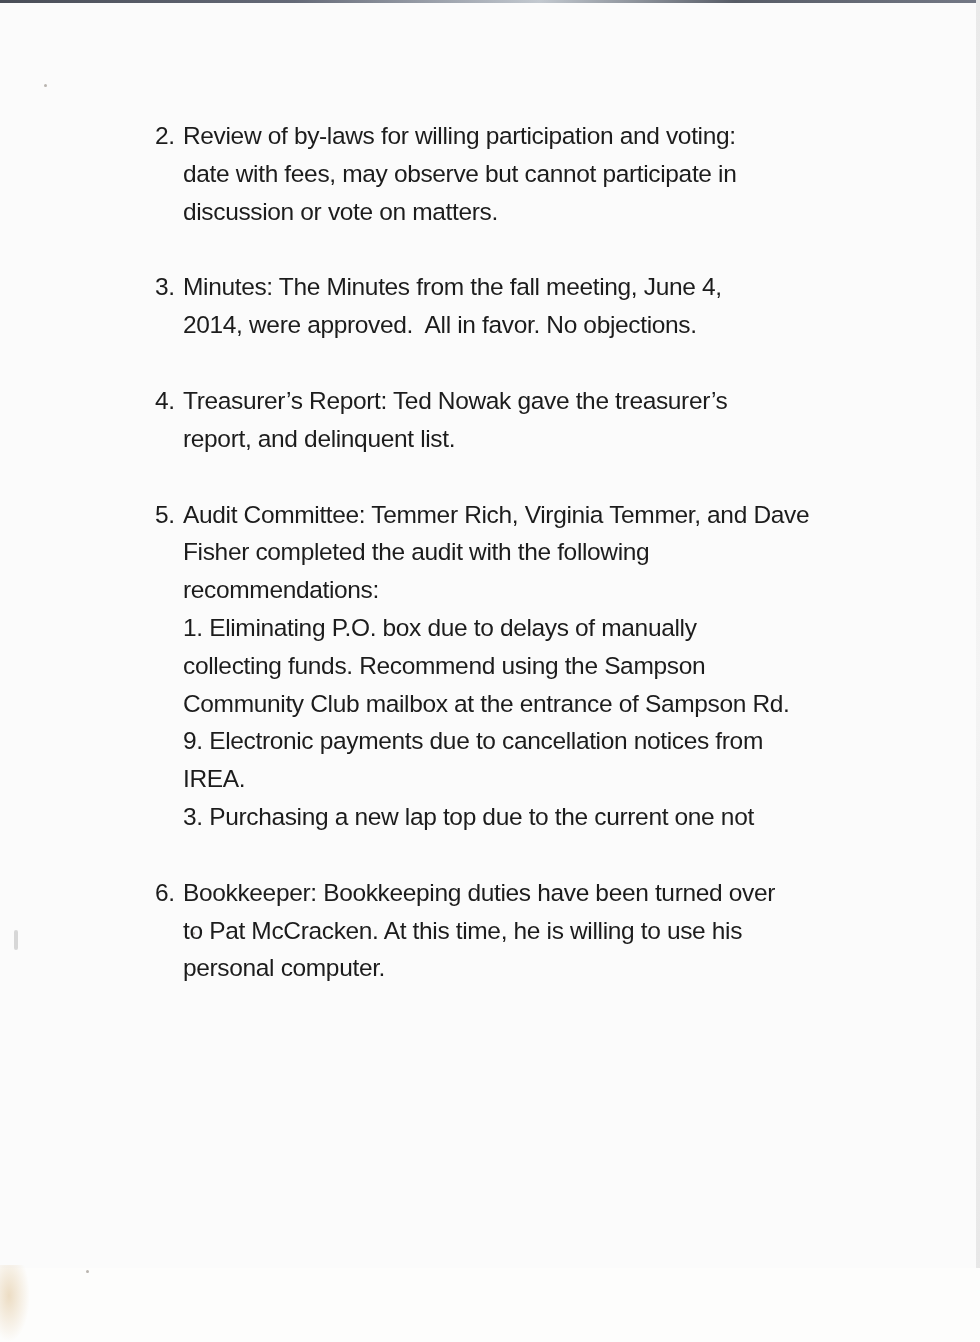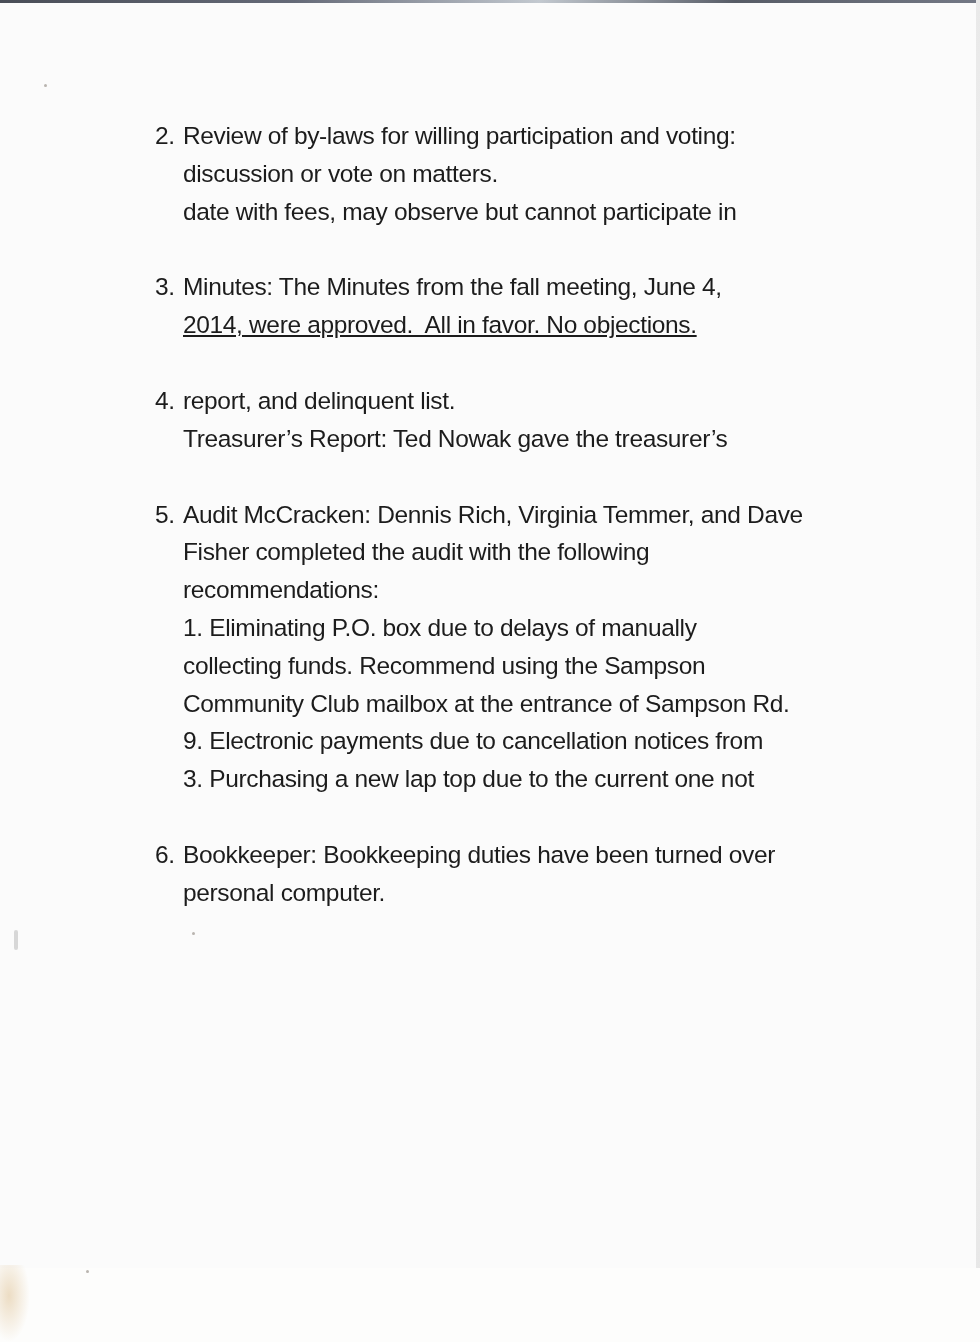--- a/index.html
+++ b/index.html
@@ -80,47 +80,49 @@
 <div class="speck" style="left:44px;top:84px;"></div>
 <div class="speck" style="left:86px;top:1270px;"></div>
 <div class="speck" style="left:192px;top:932px;"></div>
 <div class="speck" style="left:14px;top:930px;width:4px;height:20px;border-radius:2px;background:rgba(150,150,150,0.35);"></div>
 
 <div class="document">
 
   <div class="item">
     <span class="num">2.</span>
     <span class="line">Review of by-laws for willing participation and voting:</span>
+    <span class="line">date with fees, may observe but cannot participate in</span>
     <span class="line">discussion or vote on matters.</span>
-    <span class="line">date with fees, may observe but cannot participate in</span>
   </div>
 
   <div class="item">
     <span class="num">3.</span>
     <span class="line">Minutes: The Minutes from the fall meeting, June 4,</span>
-    <span class="line" style="white-space:pre;text-decoration:underline;">2014, were approved.  All in favor. No objections.</span>
+    <span class="line" style="white-space:pre;">2014, were approved.  All in favor. No objections.</span>
   </div>
 
   <div class="item">
     <span class="num">4.</span>
+    <span class="line">Treasurer’s Report: Ted Nowak gave the treasurer’s</span>
     <span class="line">report, and delinquent list.</span>
-    <span class="line">Treasurer’s Report: Ted Nowak gave the treasurer’s</span>
   </div>
 
   <div class="item">
     <span class="num">5.</span>
-    <span class="line">Audit McCracken: Dennis Rich, Virginia Temmer, and Dave</span>
+    <span class="line">Audit Committee: Temmer Rich, Virginia Temmer, and Dave</span>
     <span class="line">Fisher completed the audit with the following</span>
     <span class="line">recommendations:</span>
     <span class="line">1. Eliminating P.O. box due to delays of manually</span>
     <span class="line">collecting funds. Recommend using the Sampson</span>
     <span class="line">Community Club mailbox at the entrance of Sampson Rd.</span>
     <span class="line">9. Electronic payments due to cancellation notices from</span>
+    <span class="line">IREA.</span>
     <span class="line">3. Purchasing a new lap top due to the current one not</span>
   </div>
 
   <div class="item">
     <span class="num">6.</span>
     <span class="line">Bookkeeper: Bookkeeping duties have been turned over</span>
+    <span class="line">to Pat McCracken. At this time, he is willing to use his</span>
     <span class="line">personal computer.</span>
   </div>
 
 </div>
 
 </body></html>

